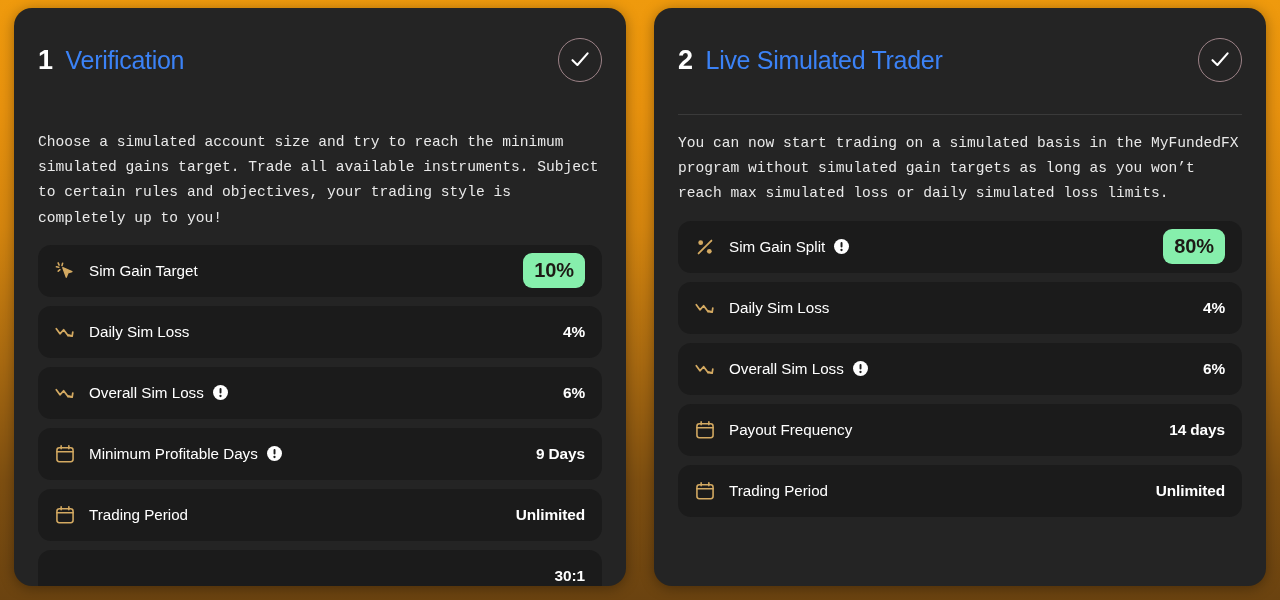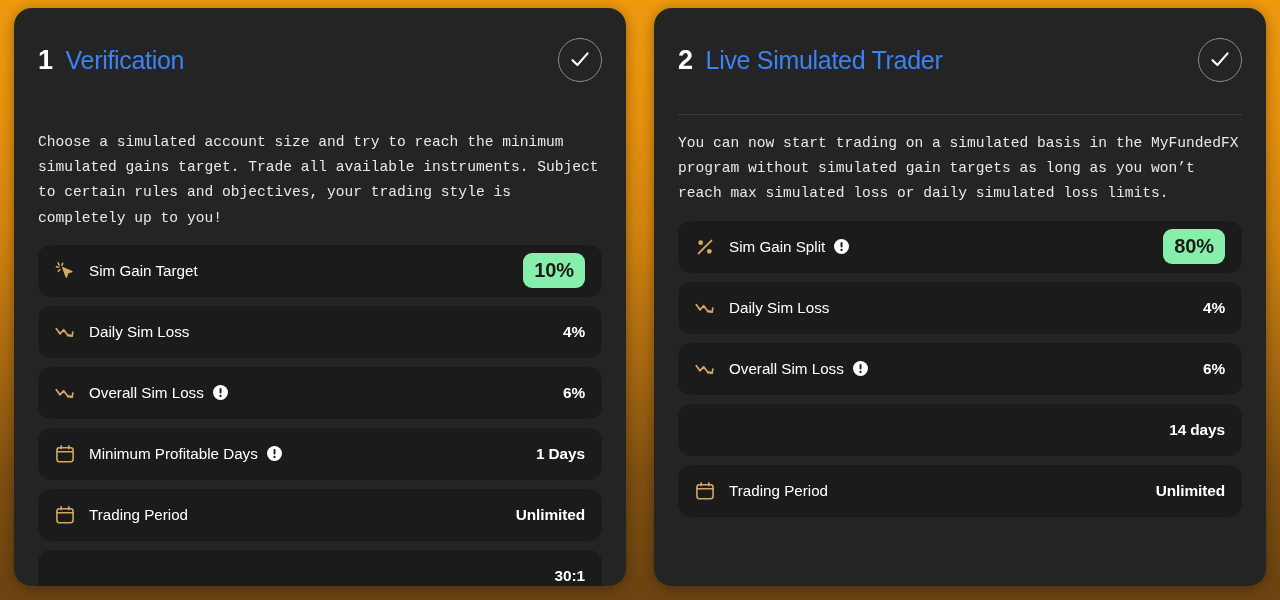--- a/index.html
+++ b/index.html
@@ -245,21 +245,21 @@
             </span>
             <span class="row-label">Minimum Profitable Days</span>
             <span class="info-badge">
               <svg width="15" height="15" viewBox="0 0 15 15">
                 <rect x="6.55" y="3.1" width="1.95" height="5.4" rx="0.95" fill="#1b1b1b"></rect>
                 <circle cx="7.5" cy="11" r="1.15" fill="#1b1b1b"></circle>
               </svg>
             </span>
           </div>
           <div class="spacer"></div>
-          <span class="row-value">1 Days</span>
+          <span class="row-value">9 Days</span>
         </div>
         <div class="row">
           <div class="left-group">
             <span class="row-icon">
               <svg width="22" height="22" viewBox="0 0 24 24" fill="none" stroke="#d4aa62" stroke-width="1.7" stroke-linecap="round" stroke-linejoin="round">
                 <rect x="3.2" y="5.2" width="17.6" height="15.2" rx="2.6"></rect>
                 <path d="M3.2 9.6 H20.8"></path>
                 <path d="M7.8 2.9 V6.2 M16.2 2.9 V6.2"></path>
               </svg>
             </span>
@@ -339,32 +339,42 @@
               <svg width="15" height="15" viewBox="0 0 15 15">
                 <rect x="6.55" y="3.1" width="1.95" height="5.4" rx="0.95" fill="#1b1b1b"></rect>
                 <circle cx="7.5" cy="11" r="1.15" fill="#1b1b1b"></circle>
               </svg>
             </span>
           </div>
           <div class="spacer"></div>
           <span class="row-value">6%</span>
         </div>
         <div class="row">
-          <div class="spacer"></div>
-          <span class="row-value">14 days</span>
-        </div>
-        <div class="row">
           <div class="left-group">
             <span class="row-icon">
               <svg width="22" height="22" viewBox="0 0 24 24" fill="none" stroke="#d4aa62" stroke-width="1.7" stroke-linecap="round" stroke-linejoin="round">
                 <rect x="3.2" y="5.2" width="17.6" height="15.2" rx="2.6"></rect>
                 <path d="M3.2 9.6 H20.8"></path>
                 <path d="M7.8 2.9 V6.2 M16.2 2.9 V6.2"></path>
               </svg>
             </span>
+            <span class="row-label">Payout Frequency</span>
+          </div>
+          <div class="spacer"></div>
+          <span class="row-value">14 days</span>
+        </div>
+        <div class="row">
+          <div class="left-group">
+            <span class="row-icon">
+              <svg width="22" height="22" viewBox="0 0 24 24" fill="none" stroke="#d4aa62" stroke-width="1.7" stroke-linecap="round" stroke-linejoin="round">
+                <rect x="3.2" y="5.2" width="17.6" height="15.2" rx="2.6"></rect>
+                <path d="M3.2 9.6 H20.8"></path>
+                <path d="M7.8 2.9 V6.2 M16.2 2.9 V6.2"></path>
+              </svg>
+            </span>
             <span class="row-label">Trading Period</span>
           </div>
           <div class="spacer"></div>
           <span class="row-value">Unlimited</span>
         </div>
       </div>
     </div>
   </div>
 
 </body></html>

